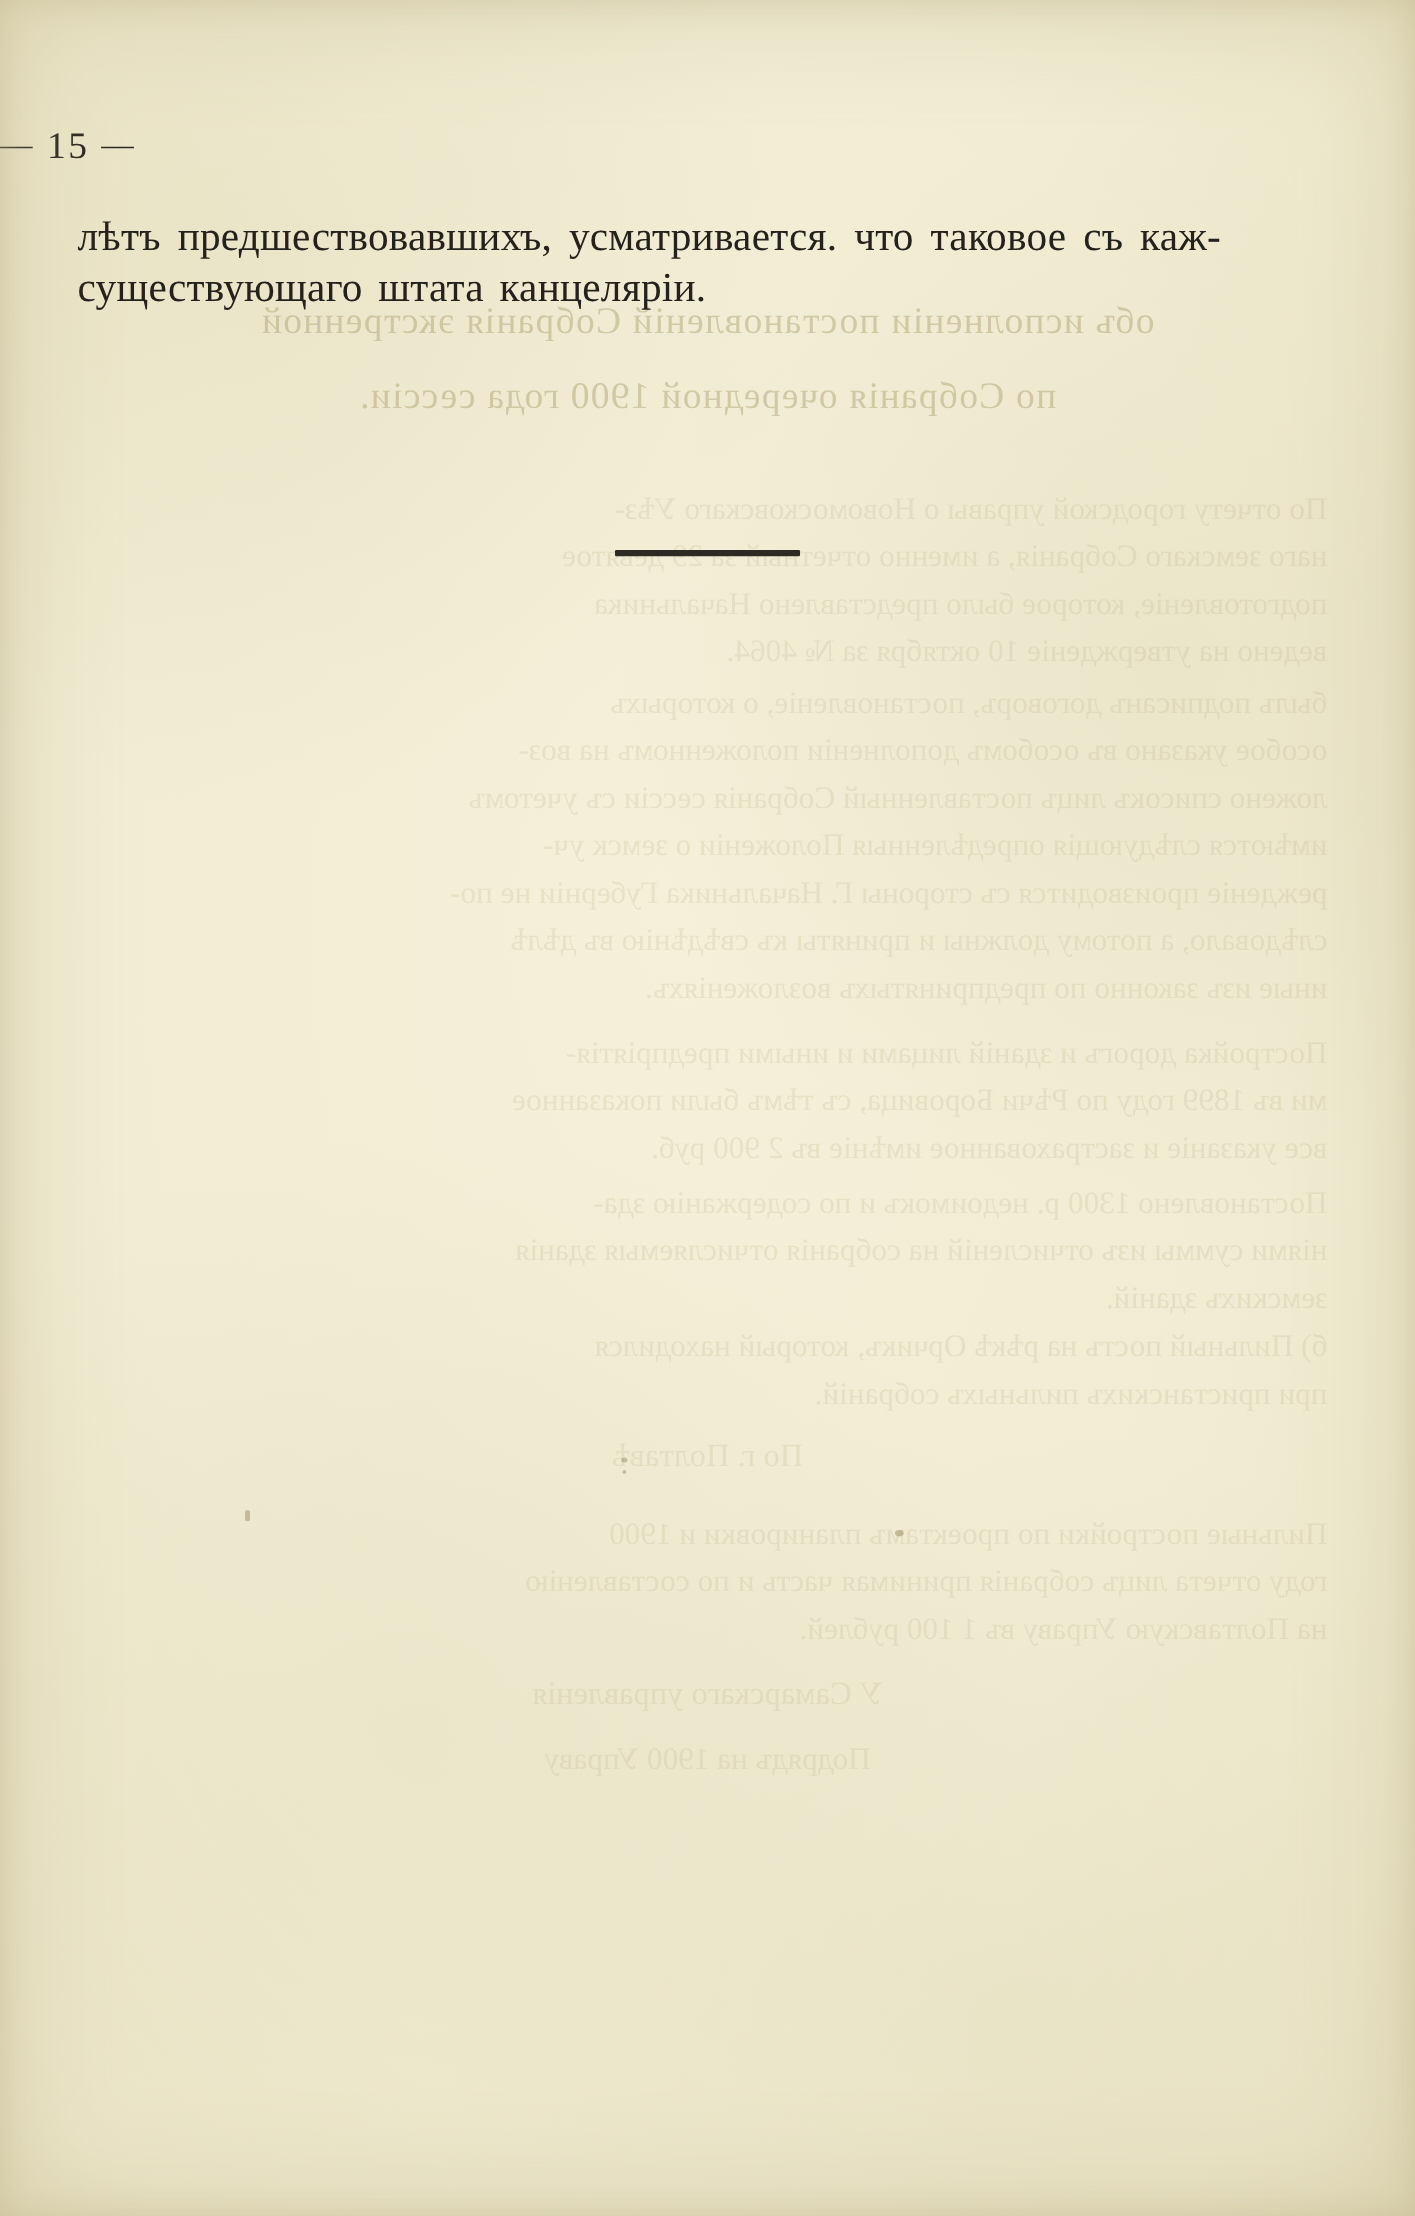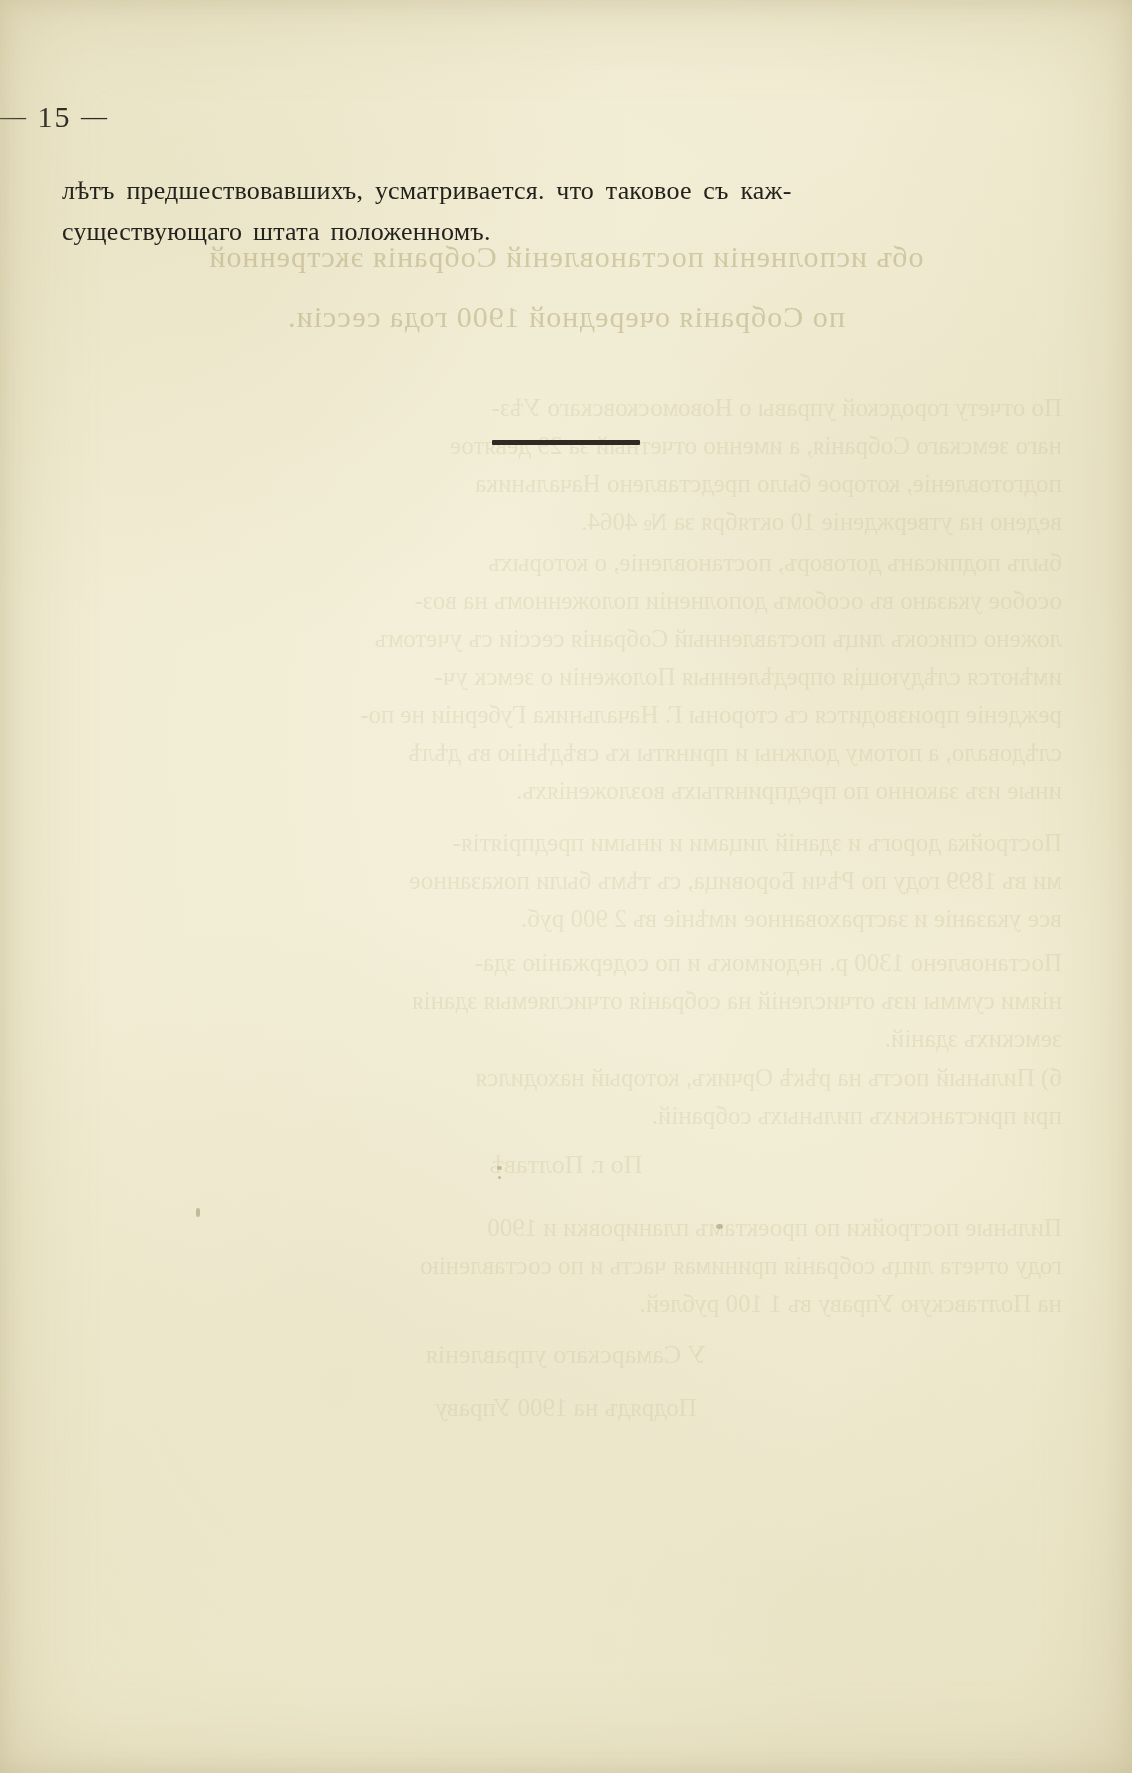--- a/index.html
+++ b/index.html
@@ -51,21 +51,21 @@
   .page-number .dash {
     font-size: 26px;
     vertical-align: 2px;
   }
 
   .body-text {
     position: absolute;
     top: 170px;
     left: 62px;
     width: 1010px;
-    font-size: 26px;
+    font-size: 33px;
     line-height: 41px;
     color: #24221c;
     text-align: justify;
     text-align-last: left;
     word-spacing: 1px;
   }
   .body-text .ln {
     display: block;
     white-space: nowrap;
   }
@@ -170,21 +170,21 @@
   </div>
 
   <div class="page-number">
     <span class="dash">—</span>
     <span>15</span>
     <span class="dash">—</span>
   </div>
 
   <div class="body-text">
     <span class="ln l1">лѣтъ предшествовавшихъ, усматривается. что таковое съ каж-</span>
-    <span class="ln l4">существующаго штата положенномъ.</span>
+    <span class="ln l4">существующаго штата канцеляріи.</span>
   </div>
 
   <div class="rule"></div>
 
   <div class="speck" style="left:716px; top:1224px; width:7px; height:5px;"></div>
   <div class="speck" style="left:196px; top:1208px; width:4px; height:9px; border-radius:2px;"></div>
   <div class="speck" style="left:497px; top:1166px; width:5px; height:4px;"></div>
   <div class="speck" style="left:498px; top:1176px; width:3px; height:3px;"></div>
 
   <div class="edge-shade"></div>

